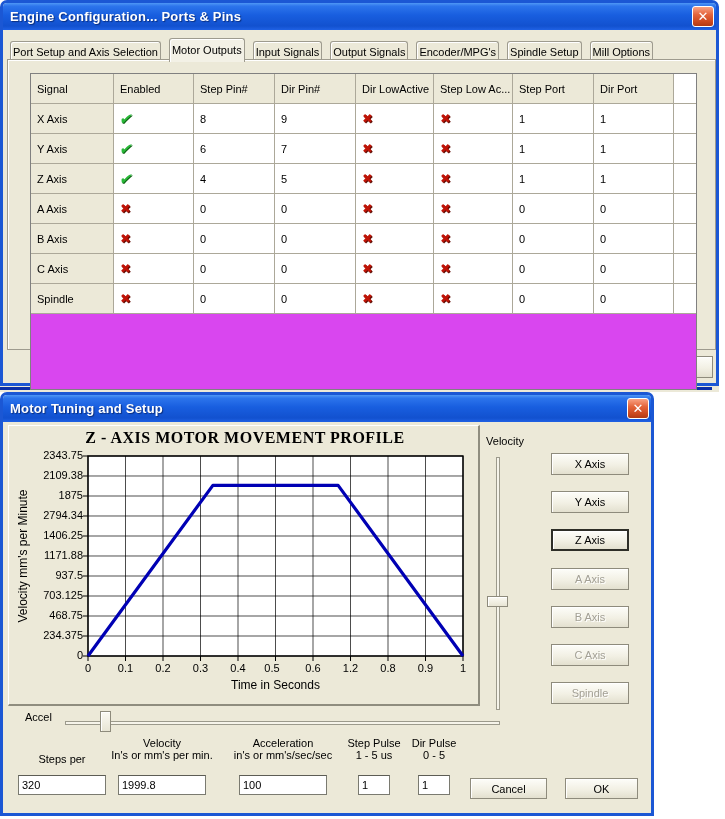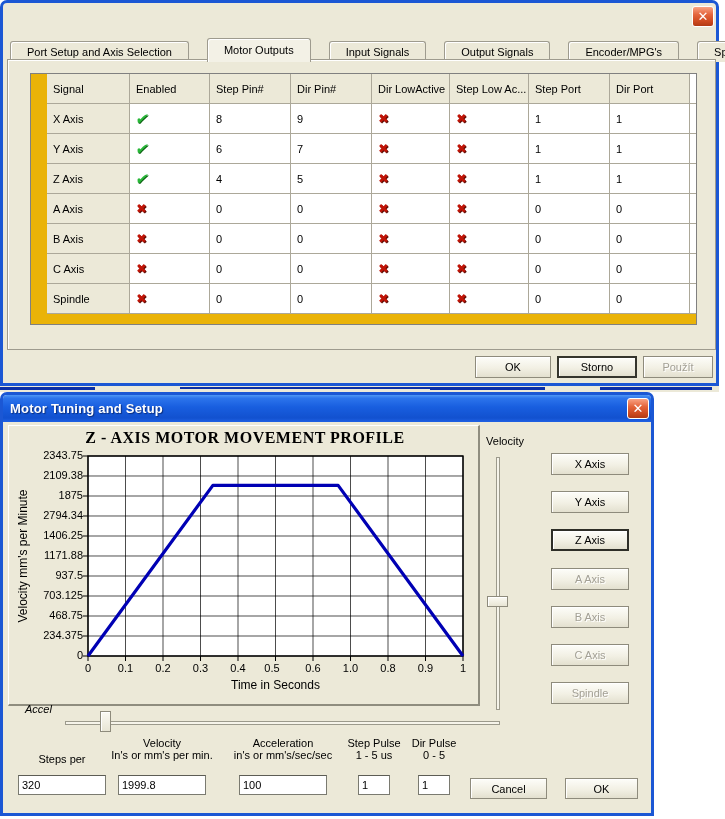--- a/index.html
+++ b/index.html
@@ -11,29 +11,29 @@
   .titletext{color:#FFF;font-weight:bold;font-size:13px;padding-left:7px;
     text-shadow:1px 1px 1px #0A2E7E;letter-spacing:.2px;white-space:nowrap;}
   .closebtn{position:absolute;top:3px;right:2px;width:22px;height:21px;border:1px solid #FFFFFF;border-radius:3px;
     background:linear-gradient(180deg,#F9A283 0%,#E4653C 40%,#CE4A20 75%,#B23A14 100%);
     color:#FFF;font-weight:bold;font-size:13px;text-align:center;line-height:20px;box-sizing:border-box;}
   .top-dialog{left:0;top:0;width:719px;height:386px;border-radius:7px 7px 0 0;}
   .bottom-dialog{left:0;top:392px;width:654px;height:424px;border-radius:7px 7px 0 0;}
 
   
   .tabs{position:absolute;left:7px;top:35px;display:flex;align-items:flex-end;height:24px;}
-  .tab{height:21px;line-height:20px;padding:0 16px;background:#ECE9D8;border:1px solid #9E9B8E;border-bottom:none;
-    border-radius:3px 3px 0 0;box-shadow:inset 1px 1px 0 #FFFFFF;margin-right:18px;box-sizing:border-box;white-space:nowrap;}
+  .tab{height:21px;line-height:20px;padding:0 2px;background:#ECE9D8;border:1px solid #9E9B8E;border-bottom:none;
+    border-radius:3px 3px 0 0;box-shadow:inset 1px 1px 0 #FFFFFF;margin-right:8px;box-sizing:border-box;white-space:nowrap;}
   .tab.active{height:24px;line-height:22px;background:#F3F1E6;position:relative;z-index:3;}
   .tab-page{position:absolute;left:4px;top:56px;width:709px;height:291px;background:#ECE9D8;
     border:1px solid #9E9B8E;box-shadow:inset 1px 1px 0 #FFFFFF;box-sizing:border-box;}
 
   
-  .grid{position:absolute;left:27px;top:70px;width:667px;height:252px;background:#eab308;
-    border:1px solid #808080;box-sizing:border-box;overflow:hidden;z-index:4;padding-left:16px;}
+  .grid{position:absolute;left:27px;top:70px;width:667px;height:317px;background:#d946ef;
+    border:1px solid #808080;box-sizing:border-box;overflow:hidden;z-index:4;}
   .grow{display:flex;height:30px;box-sizing:border-box;}
   .gcell{flex:none;box-sizing:border-box;border-right:1px solid #ACA899;border-bottom:1px solid #ACA899;
     padding:0 0 0 6px;display:flex;align-items:center;background:#FFFFFF;overflow:hidden;white-space:nowrap;}
   .gcell.head,.gcell.sig{background:#ECE9D8;}
   .gcell.fill{flex:1;border-right:none;background:#FFFFFF;}
   .icon-check{display:inline-block;color:#28B838;text-shadow:1px 1px 0 #0D6414;font-size:15px;font-weight:bold;
     transform:skewX(-14deg);}
   .icon-cross{display:inline-block;color:#C01407;text-shadow:1px 1px 0 #5F0B03;font-size:13px;font-weight:bold;}
 
   
@@ -63,41 +63,44 @@
   
   .vtrack{position:absolute;left:493px;top:62px;width:4px;height:253px;background:#F6F4EA;
     border:1px solid #9C9A8C;box-sizing:border-box;}
   .vthumb{position:absolute;left:484px;top:201px;width:21px;height:11px;
     background:linear-gradient(180deg,#FBFAF4,#E8E5D4);border:1px solid #8E8B7C;box-shadow:inset 1px 1px 0 #FFF;box-sizing:border-box;}
   .vel-label{position:absolute;left:473px;top:40px;width:58px;text-align:center;}
   .htrack{position:absolute;left:62px;top:326px;width:435px;height:4px;background:#F6F4EA;
     border:1px solid #9C9A8C;box-sizing:border-box;}
   .hthumb{position:absolute;left:97px;top:316px;width:11px;height:21px;
     background:linear-gradient(180deg,#FBFAF4,#E8E5D4);border:1px solid #8E8B7C;box-shadow:inset 1px 1px 0 #FFF;box-sizing:border-box;}
-  .accel-label{position:absolute;left:22px;top:308px;font-style:italic;}
+  .accel-label{position:absolute;left:22px;top:316px;}
 
   
   .groupbox{position:absolute;left:522px;top:33px;width:114px;height:285px;
     border:1px solid #BDB9A9;box-shadow:inset 1px 1px 0 #FFFFFF;box-sizing:border-box;}
   .legend{position:absolute;left:10px;top:-7px;background:#ECE9D8;padding:0 3px;}
   .axis-btn{left:26px;width:78px;}
   .axis-btn.selected{border:2px solid #2E2E27;line-height:18px;}
   .save-btn{position:absolute;left:480px;top:332px;width:159px;height:29px;border:2px solid #54544A;
     background:linear-gradient(180deg,#FBFAF4,#ECE9DA);color:#A3A095;text-shadow:1px 1px 0 #FFF;
     text-align:center;line-height:25px;box-sizing:border-box;}
 
   
   .fld-label{position:absolute;text-align:center;line-height:12px;}
   .fld-input{position:absolute;top:380px;height:20px;border:1px solid #7A7A70;border-top-color:#5C5C54;
     background:#FFFFFF;font-family:"Liberation Sans","DejaVu Sans",sans-serif;font-size:11px;padding:0 3px;box-sizing:border-box;}
 </style>
 </head>
 <body>
 
 <div class="dialog top-dialog">
+  <div class="titlebar">
+    <span class="titletext">Engine Configuration... Ports &amp; Pins</span>
+  </div>
   <div class="closebtn">✕</div>
   <div class="tabs" id="pp-tabs">
       <div class="tab">Port Setup and Axis Selection</div>
       <div class="tab active">Motor Outputs</div>
       <div class="tab">Input Signals</div>
       <div class="tab">Output Signals</div>
       <div class="tab">Encoder/MPG's</div>
       <div class="tab">Spindle Setup</div>
       <div class="tab">Mill Options</div>
     </div>
@@ -320,21 +323,21 @@
         <div class="ytick" style="top: 23px;">2343.75</div>
       </div>
     <div id="xticks">
         <div class="xtick" style="left: 64px;">0</div>
         <div class="xtick" style="left: 101.5px;">0.1</div>
         <div class="xtick" style="left: 139px;">0.2</div>
         <div class="xtick" style="left: 176.5px;">0.3</div>
         <div class="xtick" style="left: 214px;">0.4</div>
         <div class="xtick" style="left: 248px;">0.5</div>
         <div class="xtick" style="left: 289px;">0.6</div>
-        <div class="xtick" style="left: 326.5px;">1.0</div>
+        <div class="xtick" style="left: 326.5px;">1.2</div>
         <div class="xtick" style="left: 364px;">0.8</div>
         <div class="xtick" style="left: 401.5px;">0.9</div>
         <div class="xtick" style="left: 439px;">1</div>
       </div>
     <div class="chart-xlabel">Time in Seconds</div>
   </div>
 
   <div class="vel-label">Velocity</div>
   <div class="vtrack"></div>
   <div class="vthumb"></div>

